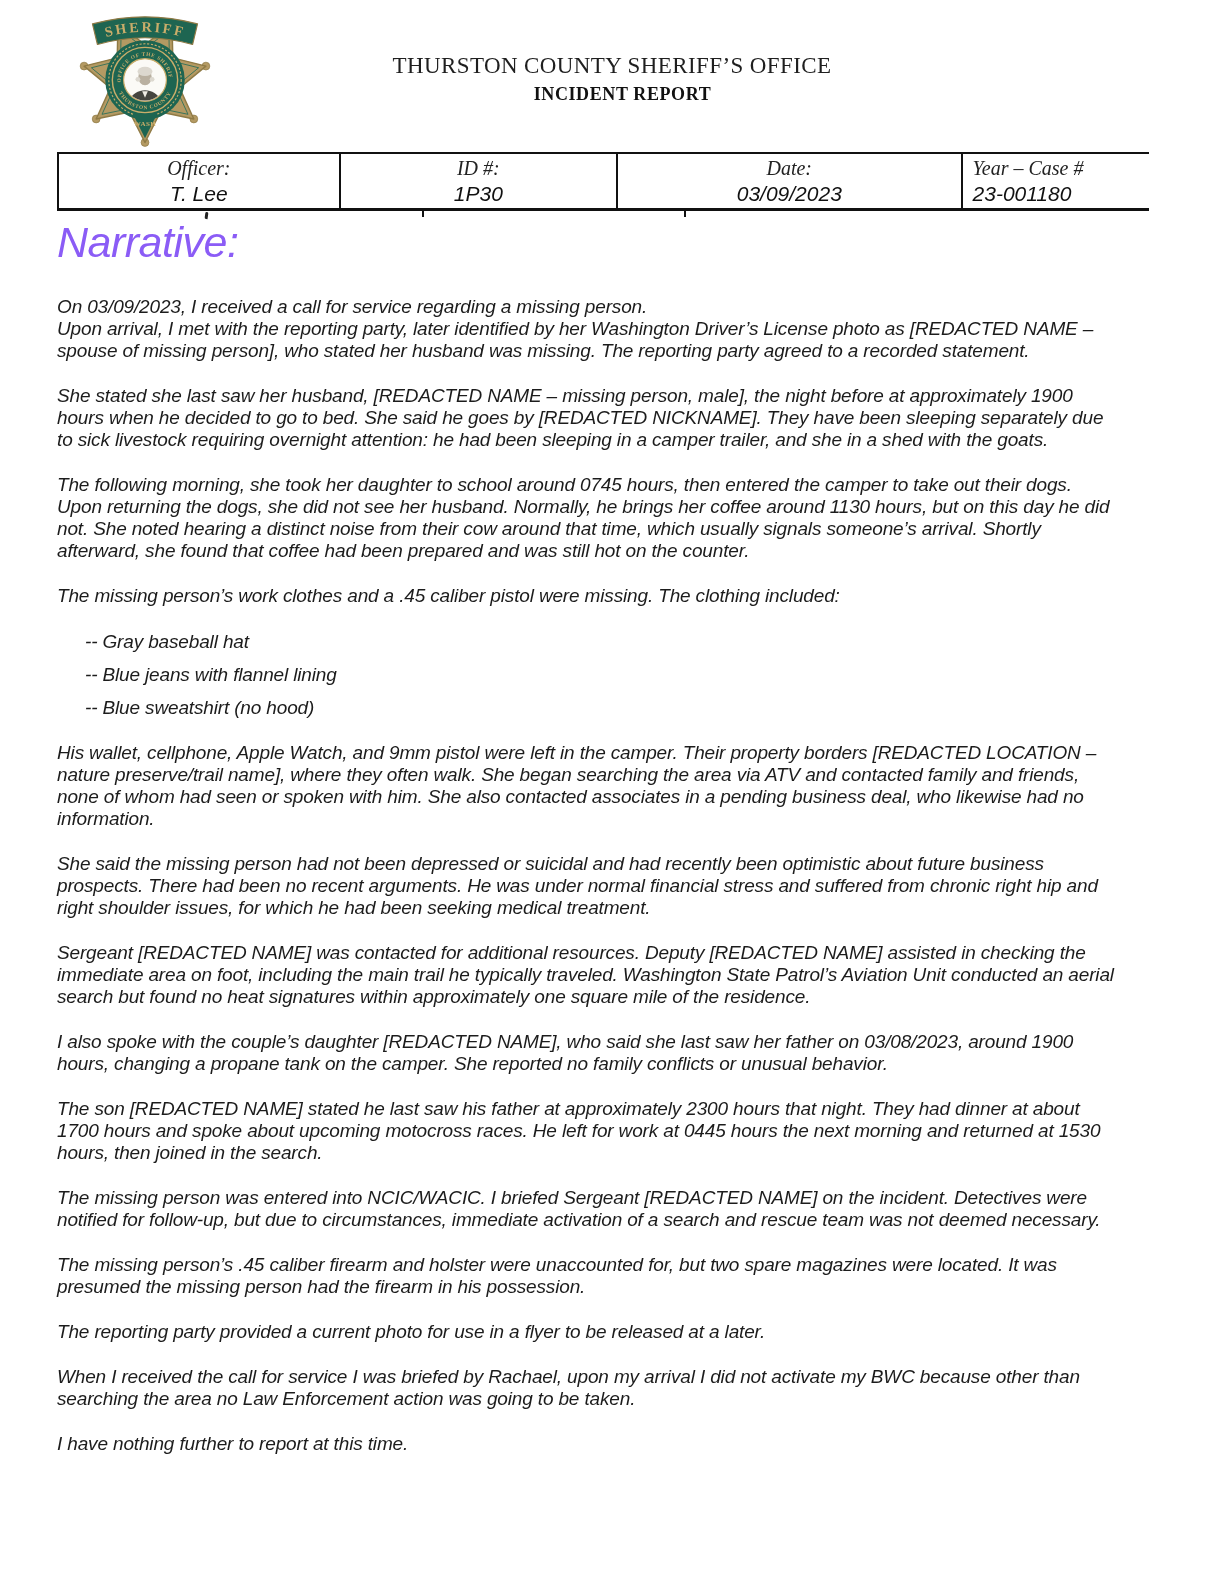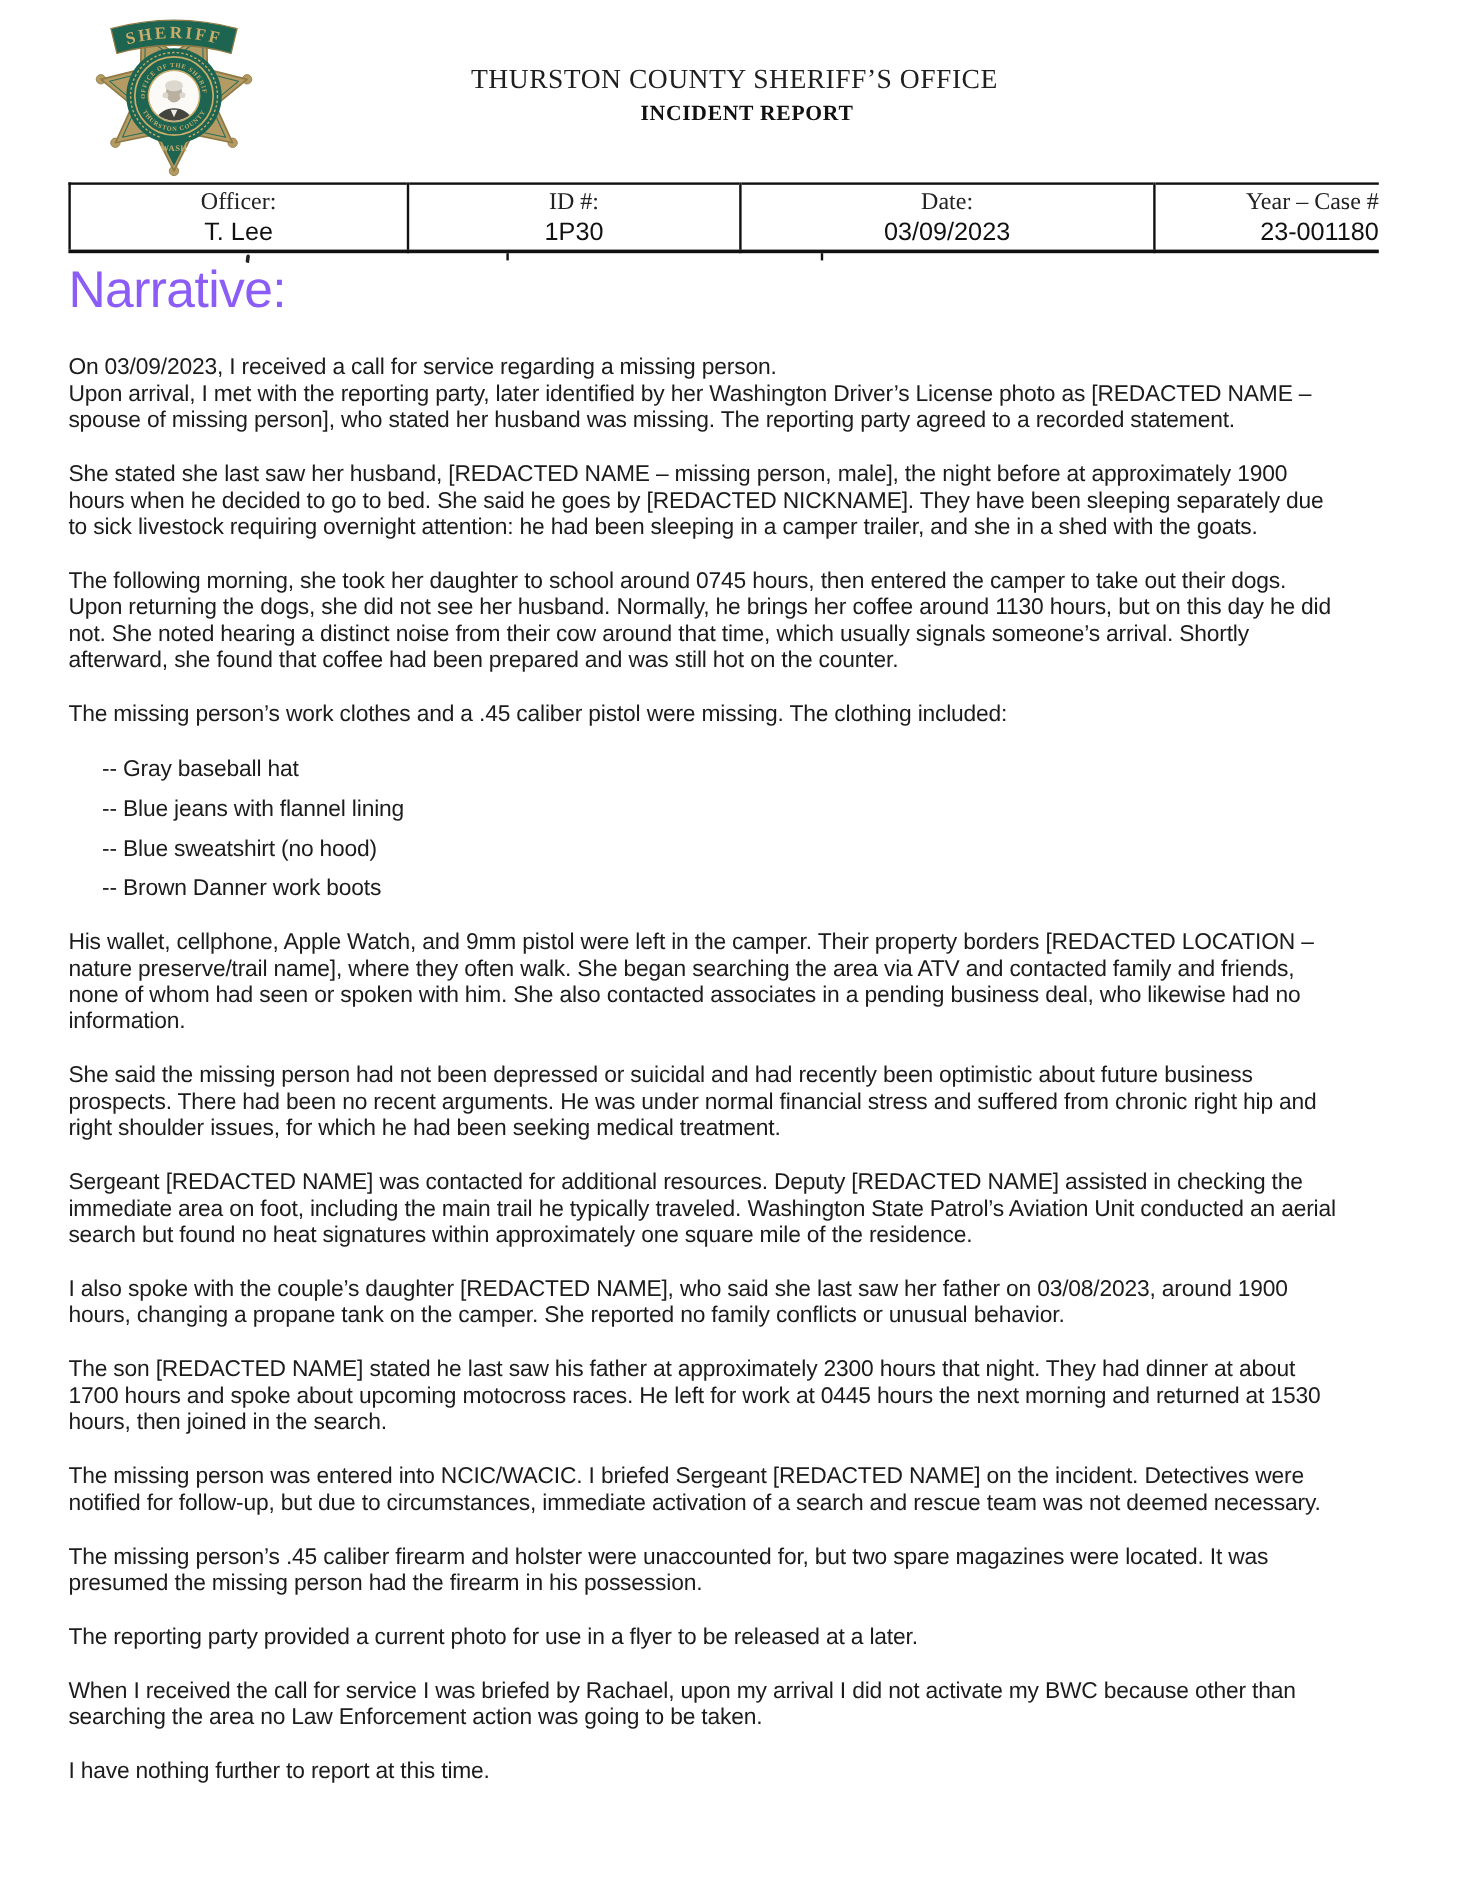--- a/index.html
+++ b/index.html
@@ -18,31 +18,31 @@
   .agency-title {
     font-family:"Liberation Serif", serif;
     font-size:23px; letter-spacing:0.4px; color:#1f1f1f;
   }
   .report-title {
     font-family:"Liberation Serif", serif;
     font-size:18px; font-weight:bold; letter-spacing:0.6px;
     margin-top:5px; color:#111;margin-left:21px;
   }
   
-  .content { padding:0 66px 0 57px; }
+  .content { padding:0 66px 0 57px;font-style:italic; }
   
   table.info-table {
     width:1092px; border-collapse:collapse; table-layout:fixed;
     border-top:2px solid #111; border-bottom:3px solid #111; border-left:2px solid #111;
     margin-top:2px;
   }
   table.info-table td { border-right:2px solid #111; padding:2px 0 1px 0; vertical-align:top; }
   table.info-table td:last-child { border-right:none; }
   .cell { text-align:center; }
-  td.align-left .cell { text-align:right; padding-left:10px; }
+  td.align-left .cell { text-align:left; padding-left:10px; }
   .cell-label { font-family:"Liberation Serif", serif; font-size:20px; line-height:25px; color:#222; }
   .cell-value { font-family:"Liberation Sans", sans-serif; font-size:21px; line-height:26px; color:#111; }
   .col-officer { width:25.8%; } .col-id { width:25.4%; }
   .col-date { width:31.6%; } .col-case { width:17.2%; }
   
   .table-artifacts { position:relative; height:0; }
   .tick { position:absolute; top:0; width:2px; height:6px; background:#111; }
   .tick-1 { left:365px; }
   .tick-2 { left:627px; }
   .smudge { position:absolute; top:1px; left:148px; width:3px; height:7px;
@@ -177,21 +177,20 @@
     <div class="narrative-body" id="narrative-body">
         <p class="para">On 03/09/2023, I received a call for service regarding a missing person.
 Upon arrival, I met with the reporting party, later identified by her Washington Driver’s License photo as [REDACTED NAME – spouse of missing person], who stated her husband was missing. The reporting party agreed to a recorded statement.</p>
         <p class="para">She stated she last saw her husband, [REDACTED NAME – missing person, male], the night before at approximately 1900 hours when he decided to go to bed. She said he goes by [REDACTED NICKNAME]. They have been sleeping separately due to sick livestock requiring overnight attention: he had been sleeping in a camper trailer, and she in a shed with the goats.</p>
         <p class="para">The following morning, she took her daughter to school around 0745 hours, then entered the camper to take out their dogs. Upon returning the dogs, she did not see her husband. Normally, he brings her coffee around 1130 hours, but on this day he did not. She noted hearing a distinct noise from their cow around that time, which usually signals someone’s arrival. Shortly afterward, she found that coffee had been prepared and was still hot on the counter.</p>
         <p class="para">The missing person’s work clothes and a .45 caliber pistol were missing. The clothing included:</p>
         <ul class="clothing-list">
           <li>-- Gray baseball hat</li>
           <li>-- Blue jeans with flannel lining</li>
           <li>-- Blue sweatshirt (no hood)</li>
-          <li>-- Brown Danner work boots</li>
         </ul>
         <p class="para">His wallet, cellphone, Apple Watch, and 9mm pistol were left in the camper. Their property borders [REDACTED LOCATION – nature preserve/trail name], where they often walk. She began searching the area via ATV and contacted family and friends, none of whom had seen or spoken with him. She also contacted associates in a pending business deal, who likewise had no information.</p>
         <p class="para">She said the missing person had not been depressed or suicidal and had recently been optimistic about future business prospects. There had been no recent arguments. He was under normal financial stress and suffered from chronic right hip and right shoulder issues, for which he had been seeking medical treatment.</p>
         <p class="para">Sergeant [REDACTED NAME] was contacted for additional resources. Deputy [REDACTED NAME] assisted in checking the immediate area on foot, including the main trail he typically traveled. Washington State Patrol’s Aviation Unit conducted an aerial search but found no heat signatures within approximately one square mile of the residence.</p>
         <p class="para">I also spoke with the couple’s daughter [REDACTED NAME], who said she last saw her father on 03/08/2023, around 1900 hours, changing a propane tank on the camper. She reported no family conflicts or unusual behavior.</p>
         <p class="para">The son [REDACTED NAME] stated he last saw his father at approximately 2300 hours that night. They had dinner at about 1700 hours and spoke about upcoming motocross races. He left for work at 0445 hours the next morning and returned at 1530 hours, then joined in the search.</p>
         <p class="para">The missing person was entered into NCIC/WACIC. I briefed Sergeant [REDACTED NAME] on the incident. Detectives were notified for follow-up, but due to circumstances, immediate activation of a search and rescue team was not deemed necessary.</p>
         <p class="para">The missing person’s .45 caliber firearm and holster were unaccounted for, but two spare magazines were located. It was presumed the missing person had the firearm in his possession.</p>
         <p class="para">The reporting party provided a current photo for use in a flyer to be released at a later.</p>
         <p class="para">When I received the call for service I was briefed by Rachael, upon my arrival I did not activate my BWC because other than searching the area no Law Enforcement action was going to be taken.</p>

